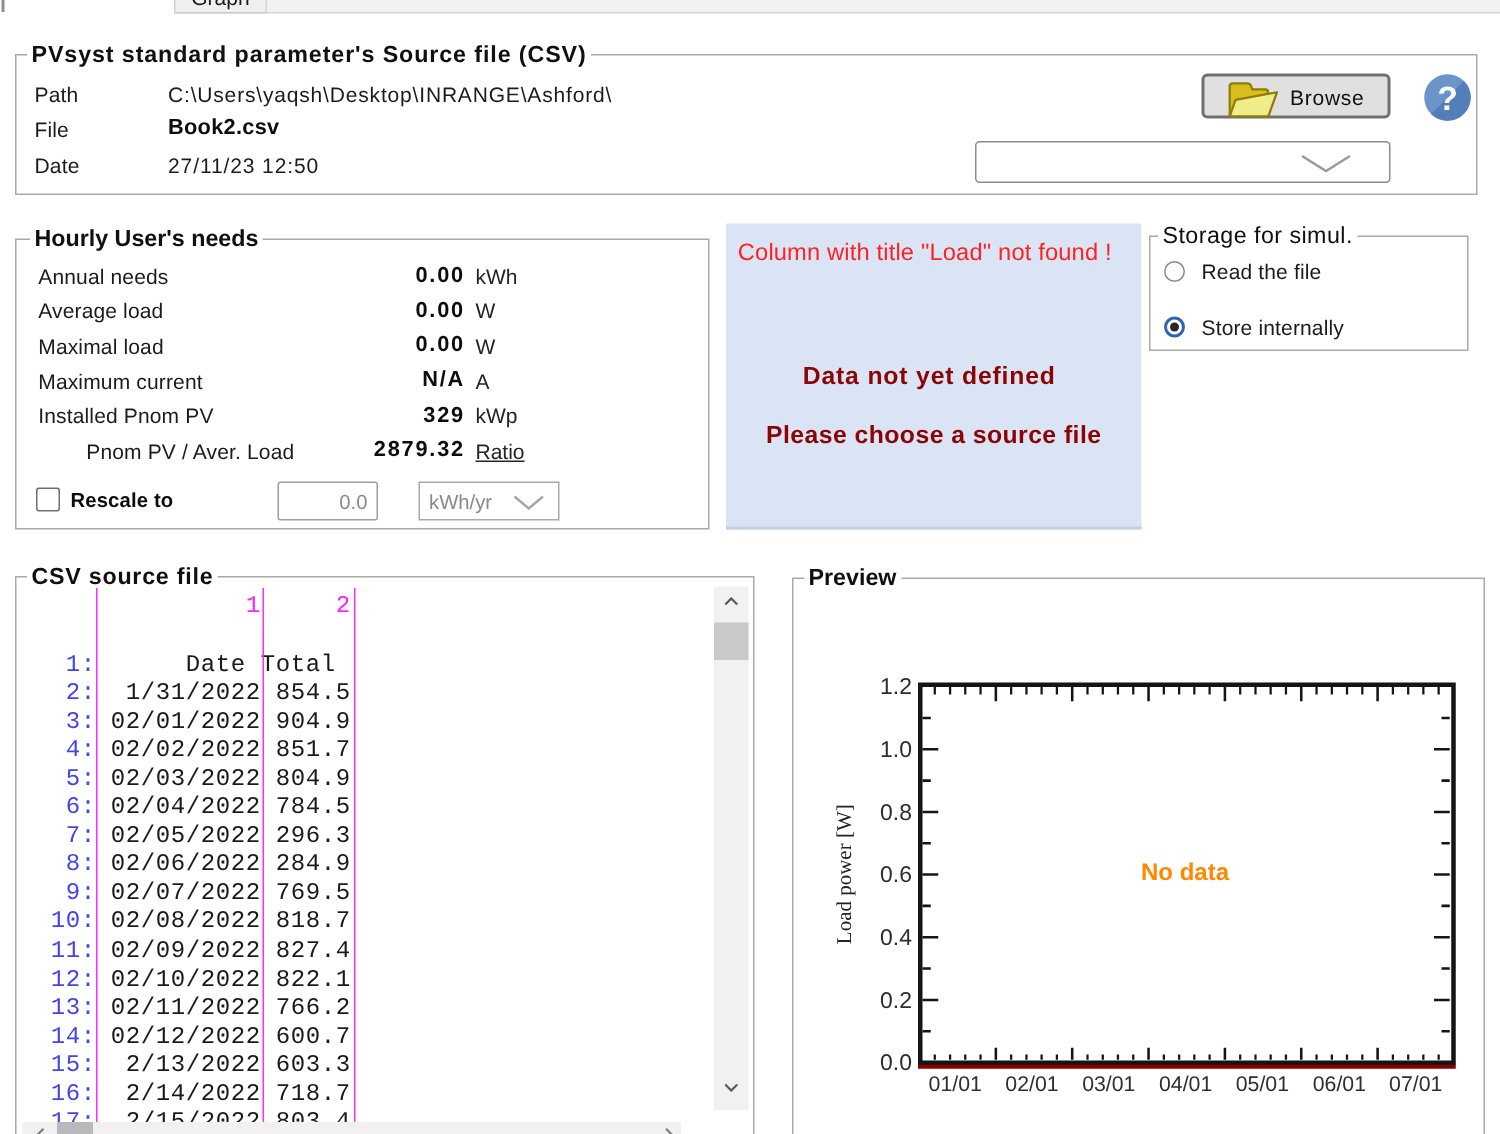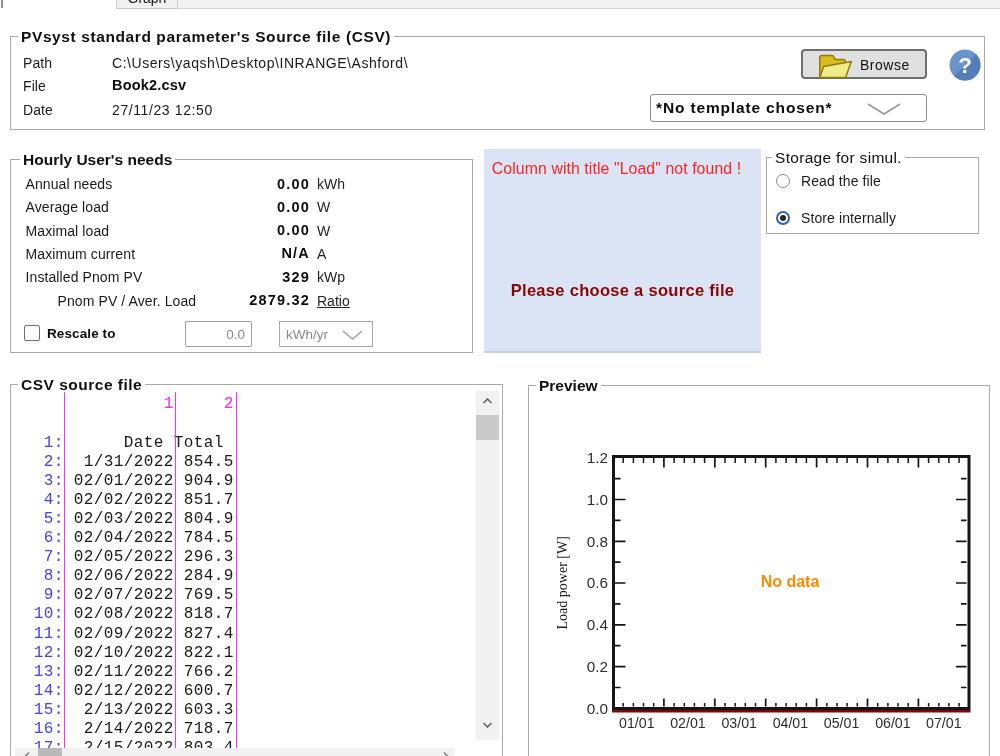--- a/index.html
+++ b/index.html
@@ -45,21 +45,20 @@
   <span style="position:absolute;left:57px;top:6px;font-size:14px;letter-spacing:0.5px;color:#111;">Browse</span>
 </div>
 
 <svg class="abs" style="left:949px;top:48.5px;" width="32" height="32" viewBox="0 0 32 32">
   <circle cx="16" cy="16" r="15.5" fill="#6b94ca"></circle>
   <path d="M5.04,26.96 A15.5,15.5 0 0 0 26.96,5.04 Z" fill="#537eba"></path>
   <text x="16" y="24" font-family="Liberation Sans,sans-serif" font-size="22.5" font-weight="bold" fill="#fff" text-anchor="middle">?</text>
 </svg>
 
 <div class="abs" style="left:650px;top:94px;width:277px;height:28px;background:#fff;border:1.6px solid #8c8c8c;border-radius:3px;box-sizing:border-box;">
-  <span style="position:absolute;left:5px;top:4px;font-weight:bold;font-size:15.5px;letter-spacing:0.85px;color:#0d0d0f;">*No template chosen*</span>
   <svg style="position:absolute;right:25px;top:8px;" width="34" height="12" viewBox="0 0 34 12">
     <polyline points="1,1 17,11 33,1" fill="none" stroke="#999" stroke-width="1.6"></polyline>
   </svg>
 </div>
 
 <div class="gb" style="left:10px;top:159px;width:463px;height:194px;">
   <span class="gt" style="left:9px;">Hourly User's needs</span>
 </div>
 <span class="lbl" style="left:25.5px;top:176px;">Annual needs</span>
 <span class="val" style="left:180px;top:175.5px;width:130px;">0.00</span>
@@ -87,20 +86,21 @@
 </div>
 <div class="abs" style="left:258px;top:321px;width:94px;height:26px;background:#fff;border:1.8px solid #a9a9a9;border-radius:0;box-sizing:border-box;margin-left:21px;">
   <span style="position:absolute;left:6px;top:5px;font-size:13.5px;color:#8a8a8a;">kWh/yr</span>
   <svg style="position:absolute;right:9px;top:8px;" width="21" height="10" viewBox="0 0 21 10">
     <polyline points="1,1 10.5,9 20,1" fill="none" stroke="#a5a5a5" stroke-width="1.6"></polyline>
   </svg>
 </div>
 
 <div class="abs" style="left:484px;top:149px;width:277px;height:204px;background:#dbe4f5;border-bottom:2px solid #c4cfe2;box-sizing:border-box;"></div>
 <div class="abs" style="left:478px;top:159.5px;width:277px;text-align:center;font-size:15.8px;letter-spacing:0.1px;color:#ff2222;white-space:nowrap;line-height:18px;">Column with title "Load" not found !</div>
+<div class="mred" style="left:481px;top:240.5px;letter-spacing:0.55px;">Data not yet defined</div>
 <div class="mred" style="left:484px;top:280px;">Please choose a source file</div>
 
 <div class="gb" style="left:766px;top:157px;width:213px;height:77px;">
   <span class="gt" style="left:5px;font-weight:normal;letter-spacing:0.3px;">Storage for simul.</span>
 </div>
 <div class="abs" style="left:775.5px;top:174px;width:14px;height:14px;border:1.7px solid #8b8b8b;border-radius:50%;background:#fff;box-sizing:border-box;"></div>
 <span class="lbl" style="left:801px;top:173px;">Read the file</span>
 <div class="abs" style="left:775.5px;top:210.5px;width:14px;height:14px;border:2px solid #2a65ad;border-radius:50%;background:#fff;box-sizing:border-box;">
   <div style="position:absolute;left:2px;top:2px;width:6px;height:6px;border-radius:50%;background:#26262b;"></div>
 </div>

